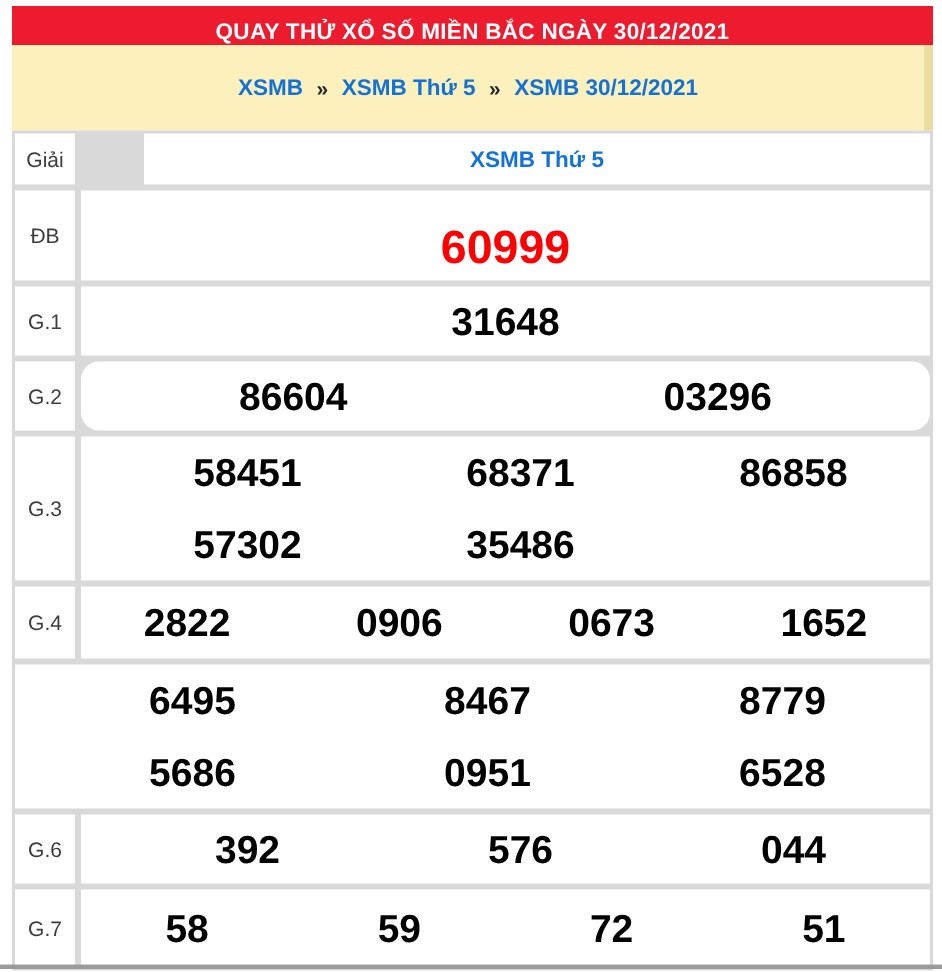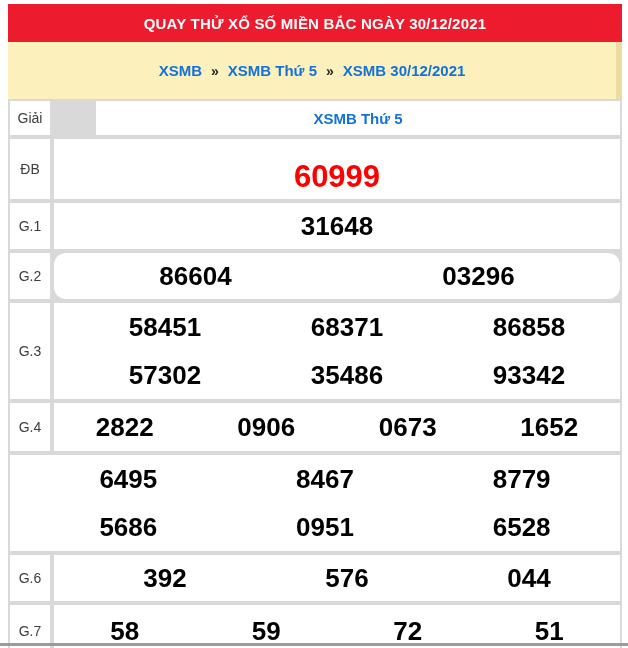--- a/index.html
+++ b/index.html
@@ -8,22 +8,22 @@
     position: relative;
     background: #ffffff;
     font-family: "Liberation Sans", "DejaVu Sans", sans-serif;
     overflow: hidden;
   }
   .page { position: absolute; left: 8px; top: 4px; width: 614px; }
 
   
   .title-bar {
     background: #EC1B2D;
-    height: 38px;
-    display: flex; align-items: center; justify-content: center;
+    height: 26px;
+    display: flex; align-items: flex-end; justify-content: center;
   }
   .title-bar span {
     color: #ffffff; font-weight: bold; font-size: 15px; letter-spacing: 0.2px;
   }
 
   
   .breadcrumb {
     background: #FCF0BC;
     height: 57px;
     display: flex; align-items: center; justify-content: center;
@@ -132,21 +132,20 @@
     </div>
 
     <div class="trow r-double">
       <div class="cell label-cell">G.3</div>
       <div class="cell content-cell grid cols3">
         <span class="numcell num">58451</span>
         <span class="numcell num">68371</span>
         <span class="numcell num">86858</span>
         <span class="numcell num">57302</span>
         <span class="numcell num">35486</span>
-        <span class="numcell num">93342</span>
       </div>
     </div>
 
     <div class="trow r-g4">
       <div class="cell label-cell">G.4</div>
       <div class="cell content-cell grid cols4">
         <span class="numcell num">2822</span>
         <span class="numcell num">0906</span>
         <span class="numcell num">0673</span>
         <span class="numcell num">1652</span>

